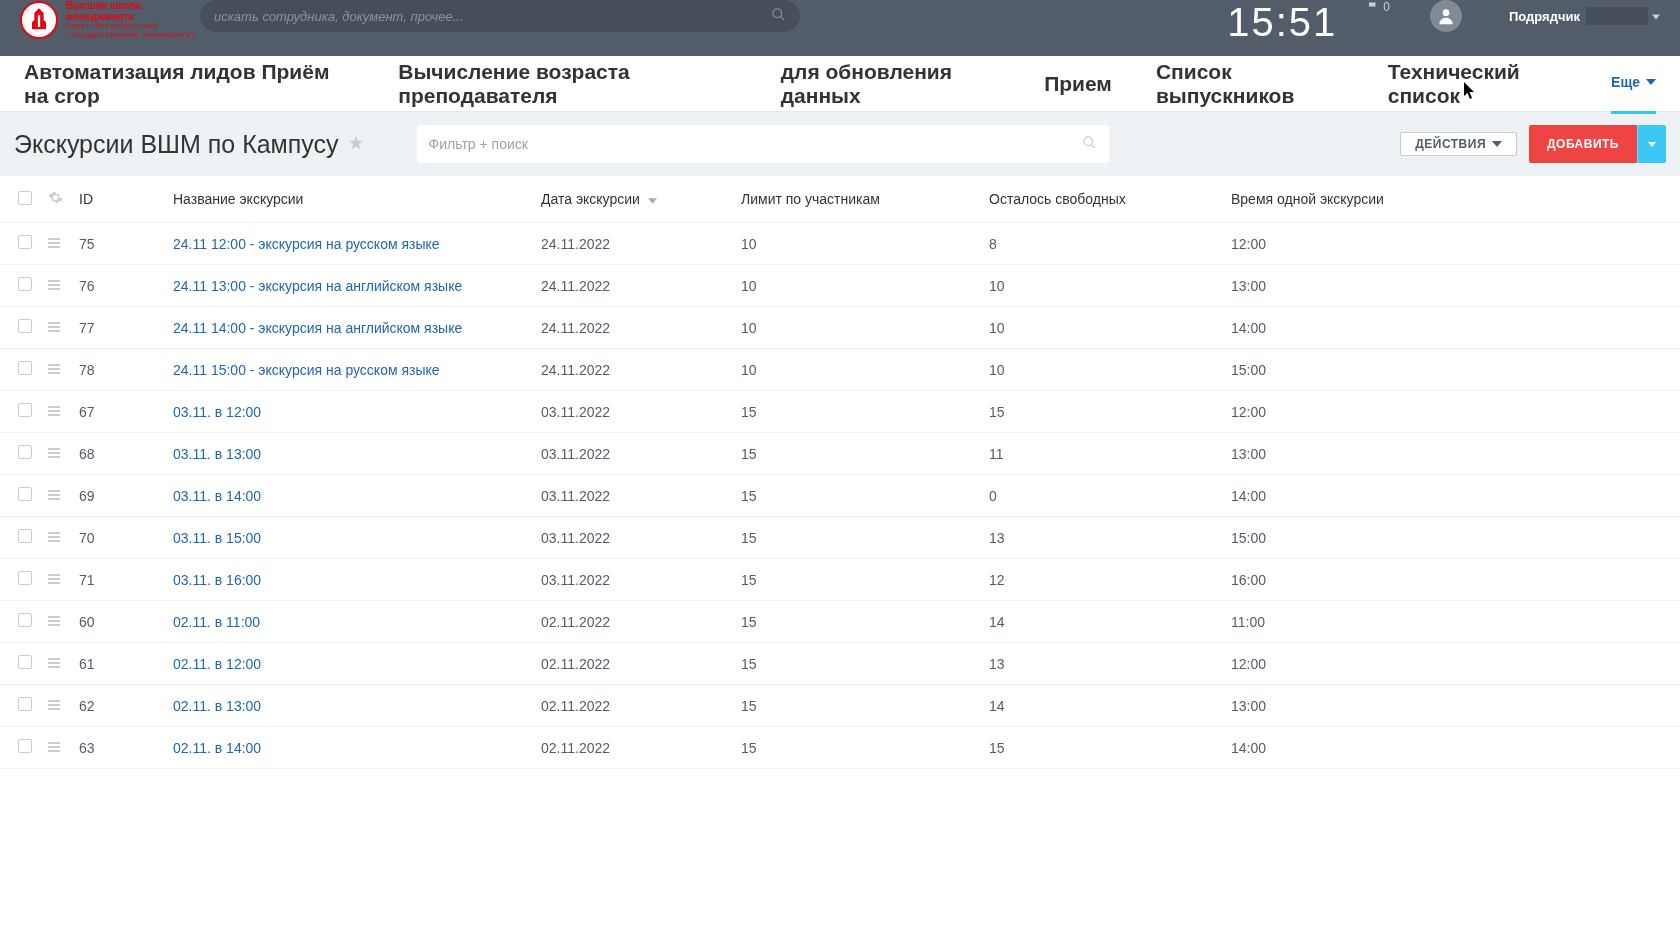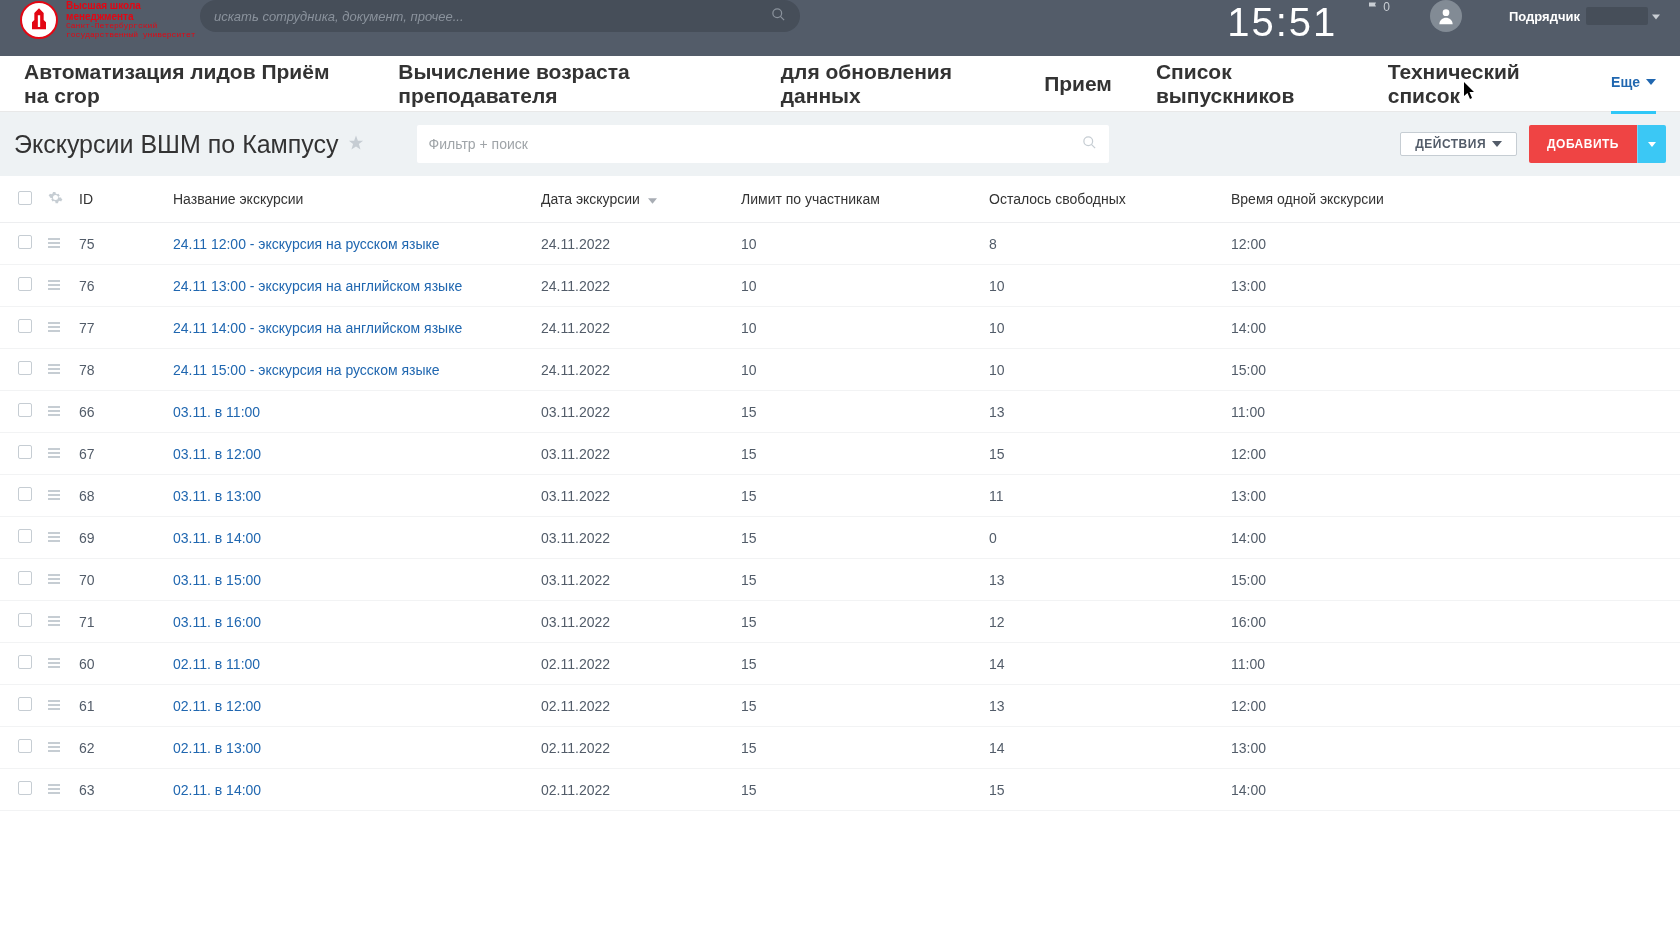--- a/index.html
+++ b/index.html
@@ -257,36 +257,20 @@
       </tr>
       <tr>
         <td class="td-check"><span class="chk"></span></td>
         <td><span class="grip">
             <svg width="12" height="12" viewBox="0 0 12 12" fill="currentColor">
               <rect y="1" width="12" height="2"></rect>
               <rect y="5" width="12" height="2"></rect>
               <rect y="9" width="12" height="2"></rect>
             </svg>
           </span></td>
-        <td>66</td>
-        <td><span class="link">03.11. в 11:00</span></td>
-        <td>03.11.2022</td>
-        <td>15</td>
-        <td>13</td>
-        <td>11:00</td>
-      </tr>
-      <tr>
-        <td class="td-check"><span class="chk"></span></td>
-        <td><span class="grip">
-            <svg width="12" height="12" viewBox="0 0 12 12" fill="currentColor">
-              <rect y="1" width="12" height="2"></rect>
-              <rect y="5" width="12" height="2"></rect>
-              <rect y="9" width="12" height="2"></rect>
-            </svg>
-          </span></td>
         <td>67</td>
         <td><span class="link">03.11. в 12:00</span></td>
         <td>03.11.2022</td>
         <td>15</td>
         <td>15</td>
         <td>12:00</td>
       </tr>
       <tr>
         <td class="td-check"><span class="chk"></span></td>
         <td><span class="grip">

